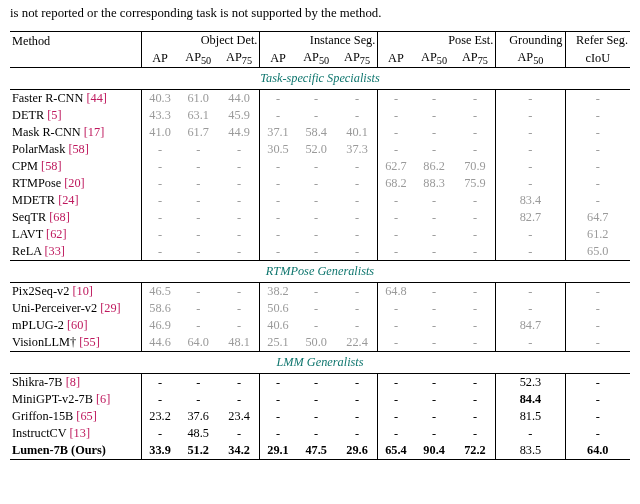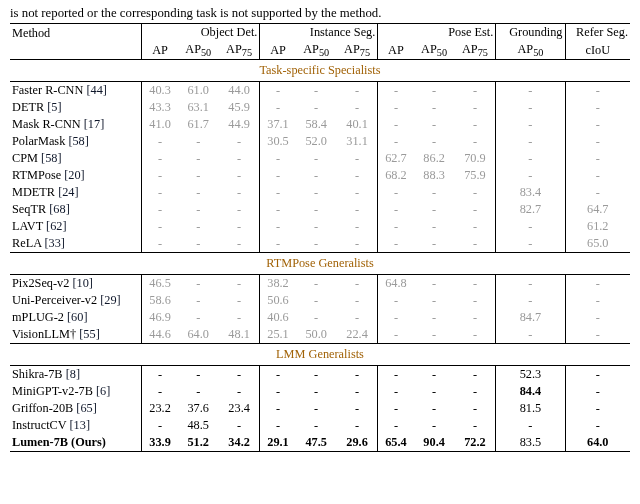--- a/index.html
+++ b/index.html
@@ -5,21 +5,21 @@
   * { box-sizing: border-box; }
   body {
     margin: 0;
     padding: 6px 10px 10px 10px;
     font-family: "Times New Roman", Times, serif;
     font-size: 12.5px;
     color: #000;
     background: #fff;
     width: 640px;
   }
-  .caption-tail { color: #000; font-size: 12.8px; margin-bottom: 2px;}
+  .caption-tail { color: #000; font-size: 12.8px; margin-bottom: 10px;}
   table {
     border-collapse: collapse;
     width: 100%;
     table-layout: fixed;
   }
   th, td {
     padding: 1px 2px;
     text-align: center;
     font-weight: normal;
     font-size: 12.3px;
@@ -27,27 +27,28 @@
     overflow: hidden;
   }
   td.method { text-align: left; padding-left: 2px;}
   .rule-top { border-top: 1.8px solid #000; }
   .rule-bot { border-bottom: 1.8px solid #000; }
   .midrule td, .midrule th { border-bottom: 0.9px solid #000; }
   .hdr1 th { border-bottom: none; margin-top: 48px;}
   .task-hdr { border-bottom: 0.7px solid #000; text-align: right; }
   .section-row td {
     text-align: center;
-    color: #a16207;
+    font-style: italic;
+    color: #0f766e;
     padding: 3px 0;
   }
   .section-row td { border-top: 0.9px solid #000; border-bottom: 0.9px solid #000;}
   .vsep-l { border-left: 0.7px solid #000; }
   .gray { color: #9a9a9a; }
-  .ref { color: #0f172a; }
+  .ref { color: #be185d; }
   .bold { font-weight: bold; text-align: center; }
   col.method-col { width: 122px; }
   col.ap { width: 33px; }
   col.ap50 { width: 38px; }
   col.ap75 { width: 38px; }
   col.gnd { width: 64px; }
   col.ref { width: 60px; }
 </style>
 </head>
 <body>
@@ -138,21 +139,21 @@
         <td class="vsep-l"><span class="gray">-</span></td>
         <td class="vsep-l"><span class="gray">-</span></td>
       </tr>
       <tr>
         <td class="method"><span>PolarMask</span> <span class="ref">[58]</span></td>
         <td class="vsep-l"><span class="gray">-</span></td>
         <td><span class="gray">-</span></td>
         <td><span class="gray">-</span></td>
         <td class="vsep-l"><span class="gray">30.5</span></td>
         <td><span class="gray">52.0</span></td>
-        <td><span class="gray">31.1</span></td>
+        <td><span class="gray">37.3</span></td>
         <td class="vsep-l"><span class="gray">-</span></td>
         <td><span class="gray">-</span></td>
         <td><span class="gray">-</span></td>
         <td class="vsep-l"><span class="gray">-</span></td>
         <td class="vsep-l"><span class="gray">-</span></td>
       </tr>
       <tr>
         <td class="method"><span>CPM</span> <span class="ref">[58]</span></td>
         <td class="vsep-l"><span class="gray">-</span></td>
         <td><span class="gray">-</span></td>
@@ -320,21 +321,21 @@
         <td class="vsep-l"><span>-</span></td>
         <td><span>-</span></td>
         <td><span>-</span></td>
         <td class="vsep-l"><span>-</span></td>
         <td><span>-</span></td>
         <td><span>-</span></td>
         <td class="vsep-l"><span class="bold">84.4</span></td>
         <td class="vsep-l"><span>-</span></td>
       </tr>
       <tr>
-        <td class="method"><span>Griffon-20B</span> <span class="ref">[65]</span></td>
+        <td class="method"><span>Griffon-15B</span> <span class="ref">[65]</span></td>
         <td class="vsep-l"><span>23.2</span></td>
         <td><span>37.6</span></td>
         <td><span>23.4</span></td>
         <td class="vsep-l"><span>-</span></td>
         <td><span>-</span></td>
         <td><span>-</span></td>
         <td class="vsep-l"><span>-</span></td>
         <td><span>-</span></td>
         <td><span>-</span></td>
         <td class="vsep-l"><span>81.5</span></td>

